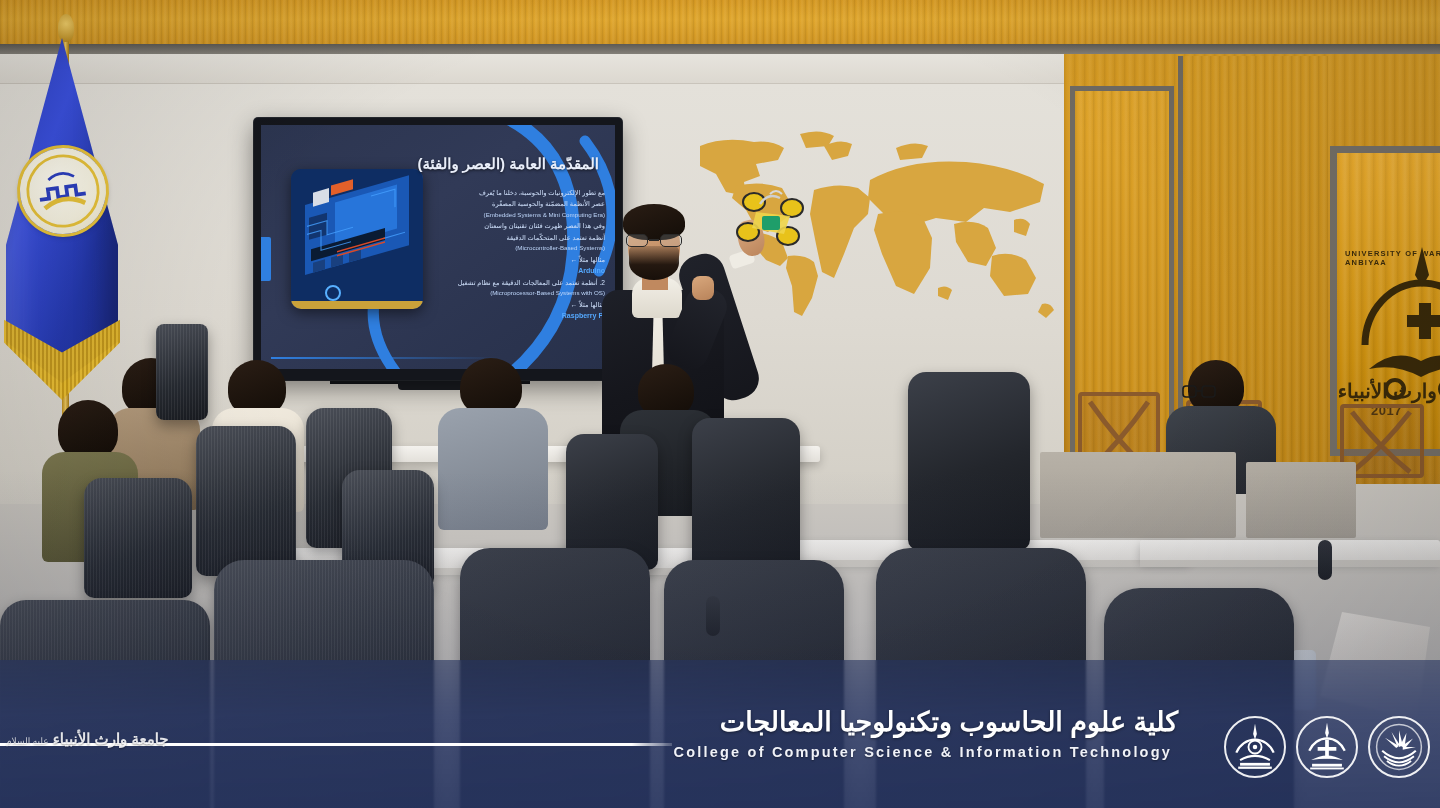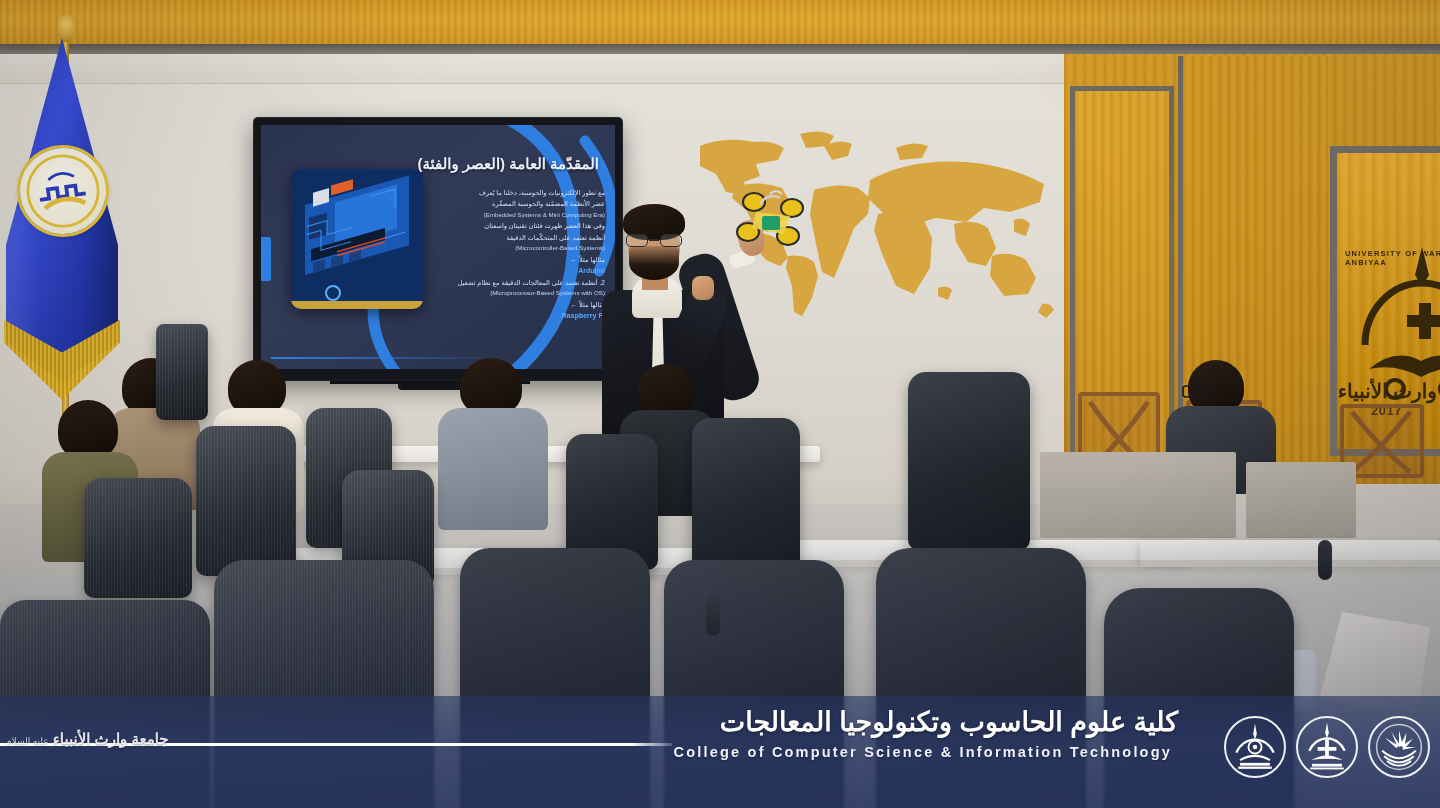--- a/index.html
+++ b/index.html
@@ -283,21 +283,21 @@
     background:radial-gradient(ellipse at 50% 40%, rgba(0,0,0,0) 45%, rgba(0,0,0,.18) 100%);
   }
   .foreground-haze{
     position:absolute; left:0; top:470px; width:1440px; height:338px;
     pointer-events:none;
     background:linear-gradient(180deg, rgba(58,70,110,0) 0%, rgba(52,64,104,.18) 55%, rgba(44,56,96,.30) 100%);
   }
 
   
   .footer{
-    position:absolute; left:0; bottom:0; width:1440px; height:112px;
+    position:absolute; left:0; bottom:0; width:1440px; height:148px;
     background:linear-gradient(180deg, rgba(38,52,96,.62) 0%, rgba(44,58,104,.78) 38%, rgba(40,54,98,.86) 100%);
     backdrop-filter:blur(1px);
   }
   .footer-rule{
     position:absolute; left:0; bottom:62px; width:672px; height:3px;
     background:linear-gradient(90deg,#ffffff 0%, #ffffff 94%, rgba(255,255,255,.2) 100%);
   }
   .footer-ar{
     position:absolute; right:262px; bottom:70px;
     color:#ffffff; font-size:27px; font-weight:bold; direction:rtl;

